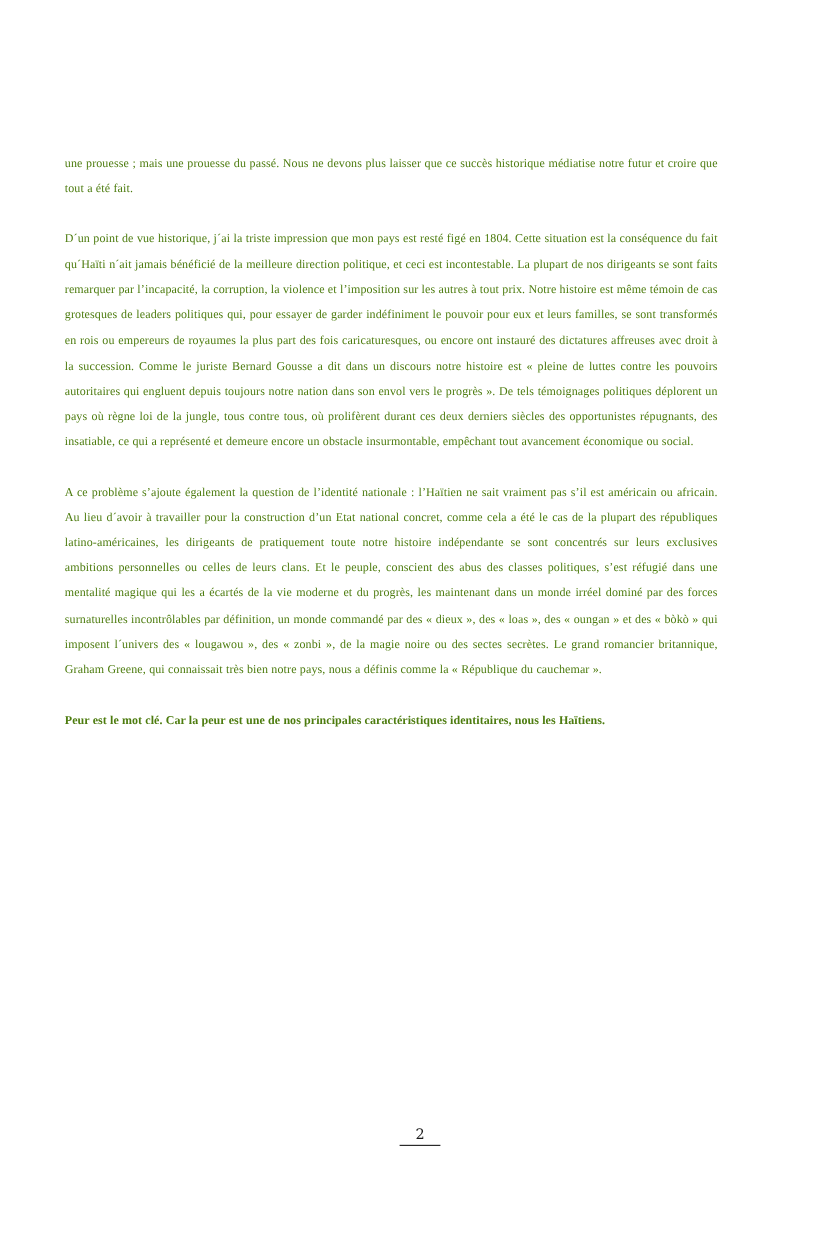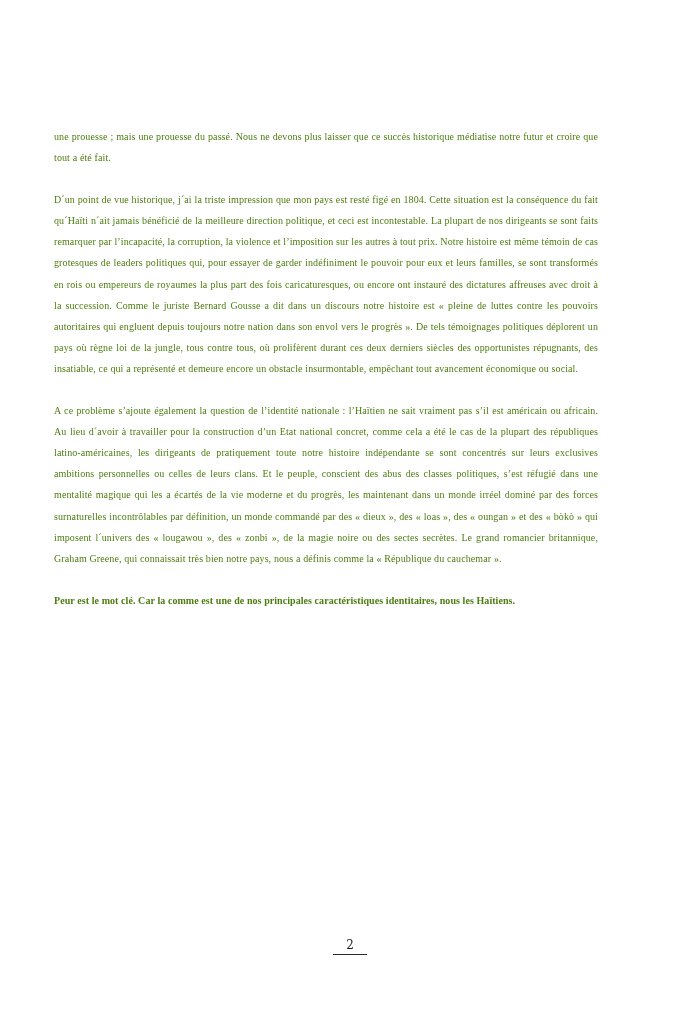--- a/index.html
+++ b/index.html
@@ -77,20 +77,20 @@
 </style>
 </head>
 <body>
 
 <div class="page">
 
   <div class="text-block">
     <p class="para">une prouesse ; mais une prouesse du passé. Nous ne devons plus laisser que ce succès historique médiatise notre futur et croire que tout a été fait.</p>
     <p class="para">D´un point de vue historique, j´ai la triste impression que mon pays est resté figé en 1804. Cette situation est la conséquence du fait qu´Haïti n´ait jamais bénéficié de la meilleure direction politique, et ceci est incontestable. La plupart de nos dirigeants se sont faits remarquer par l’incapacité, la corruption, la violence et l’imposition sur les autres à tout prix. Notre histoire est même témoin de cas grotesques de leaders politiques qui, pour essayer de garder indéfiniment le pouvoir pour eux et leurs familles, se sont transformés en rois ou empereurs de royaumes la plus part des fois caricaturesques, ou encore ont instauré des dictatures affreuses avec droit à la succession. Comme le juriste Bernard Gousse a dit dans un discours notre histoire est « pleine  de luttes contre les pouvoirs autoritaires qui engluent depuis toujours notre nation dans son envol vers le progrès ». De tels témoignages politiques déplorent un pays où règne loi de la jungle, tous contre tous, où prolifèrent durant ces deux derniers siècles des opportunistes répugnants, des insatiable, ce qui a représenté et demeure encore un obstacle insurmontable, empêchant tout avancement économique ou social.</p>
     <p class="para">A ce problème s’ajoute également la question de l’identité nationale : l’Haïtien ne sait vraiment pas s’il est américain ou africain. Au lieu d´avoir à travailler pour la construction d’un Etat national concret, comme cela a été le cas de la plupart des républiques latino-américaines, les dirigeants de pratiquement toute notre histoire indépendante se sont concentrés sur leurs exclusives ambitions personnelles ou celles de leurs clans. Et le peuple, conscient des abus des classes politiques, s’est réfugié dans une mentalité magique qui les a écartés de la vie moderne et du progrès, les maintenant dans un monde irréel dominé par des forces surnaturelles incontrôlables par définition, un monde commandé par des « dieux », des « loas », des « oungan » et des « bòkò » qui imposent l´univers des « lougawou », des « zonbi », de la magie noire ou des sectes secrètes. Le grand romancier britannique, Graham Greene, qui connaissait très bien notre pays, nous a définis comme la « République du cauchemar ».</p>
-    <p class="para bold">Peur est le mot clé. Car la comme est une de nos principales caractéristiques identitaires, nous les Haïtiens.</p>
+    <p class="para bold">Peur est le mot clé. Car la peur est une de nos principales caractéristiques identitaires, nous les Haïtiens.</p>
   </div>
 
   <div class="footer">
     <span class="page-number">2</span>
   </div>
 
 </div>
 
 </body></html>

